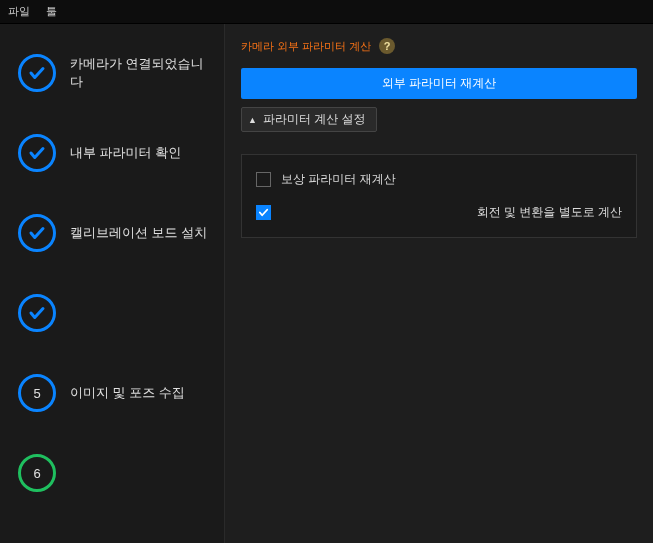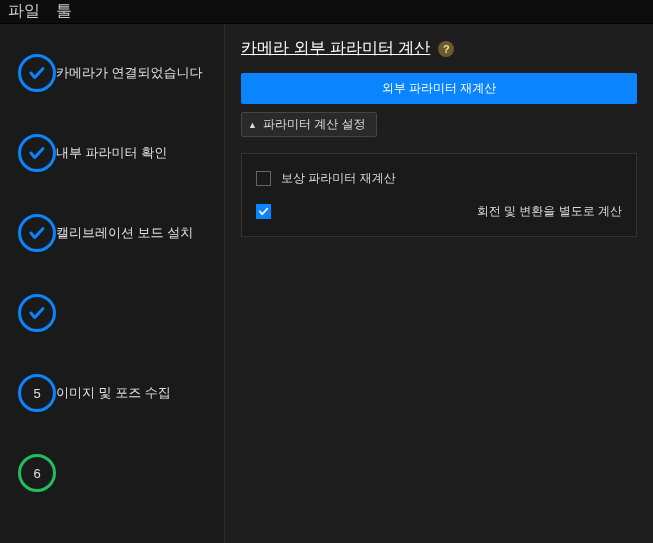--- a/index.html
+++ b/index.html
@@ -16,36 +16,37 @@
       height: 24px;
       background: #0d0d0d;
       display: flex;
       align-items: center;
       padding: 0 8px;
       gap: 16px;
       border-bottom: 1px solid #000;
     }
     .menu-item {
       color: #ccc;
-      font-size: 16px;
+      font-size: 11px;
       cursor: pointer;
     }
     .content {
       display: flex;
       height: calc(100% - 24px);
     }
     .sidebar {
       width: 225px;
       background: #1a1a1a;
       padding: 30px 10px 10px 18px;
       border-right: 1px solid #2a2a2a;
     }
     .step {
       display: flex;
       align-items: center;
+      gap: 14px;
       margin-bottom: 42px;
     }
     .step-icon {
       width: 38px;
       height: 38px;
       border-radius: 50%;
       display: flex;
       align-items: center;
       justify-content: center;
       flex-shrink: 0;
@@ -76,23 +77,22 @@
       background: #1e1e1e;
       padding: 14px 16px;
     }
     .header-row {
       display: flex;
       align-items: center;
       gap: 8px;
       margin-bottom: 14px;
     }
     .header-title {
-      color: #ffffff;
-      font-size: 16px;
-      text-decoration: underline;
+      color: #f97316;
+      font-size: 11px;
     }
     .help-badge {
       width: 16px;
       height: 16px;
       border-radius: 50%;
       background: #6b5a2e;
       color: #f0e0a0;
       display: flex;
       align-items: center;
       justify-content: center;
@@ -120,21 +120,21 @@
       padding: 3px 10px 3px 6px;
       font-size: 12px;
       color: #ddd;
       cursor: pointer;
       border-radius: 2px;
     }
     .accordion-header .chev {
       font-size: 9px;
     }
     .settings-panel {
-      margin-top: 16px;
+      margin-top: 22px;
       border: 1px solid #333;
       background: #1a1a1a;
       padding: 16px 14px;
     }
     .check-row {
       display: flex;
       align-items: center;
       gap: 10px;
       margin-bottom: 16px;
       cursor: pointer;

